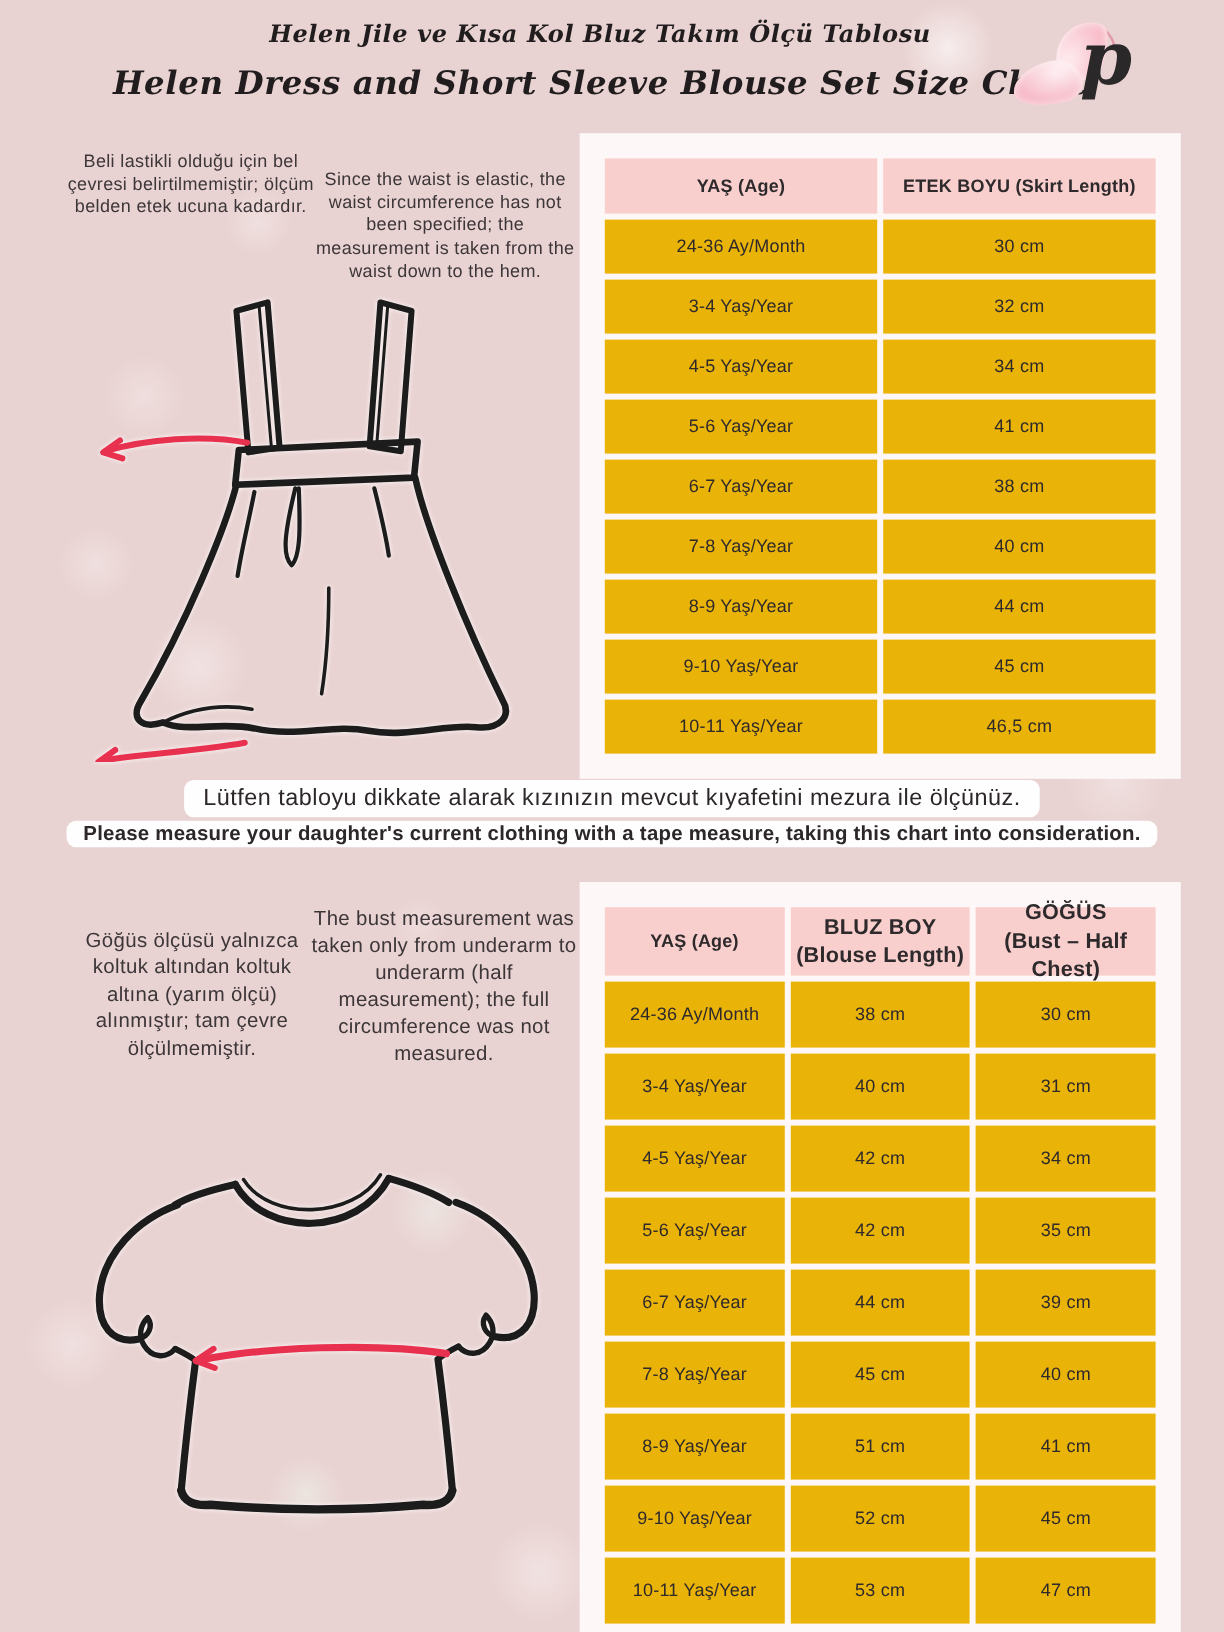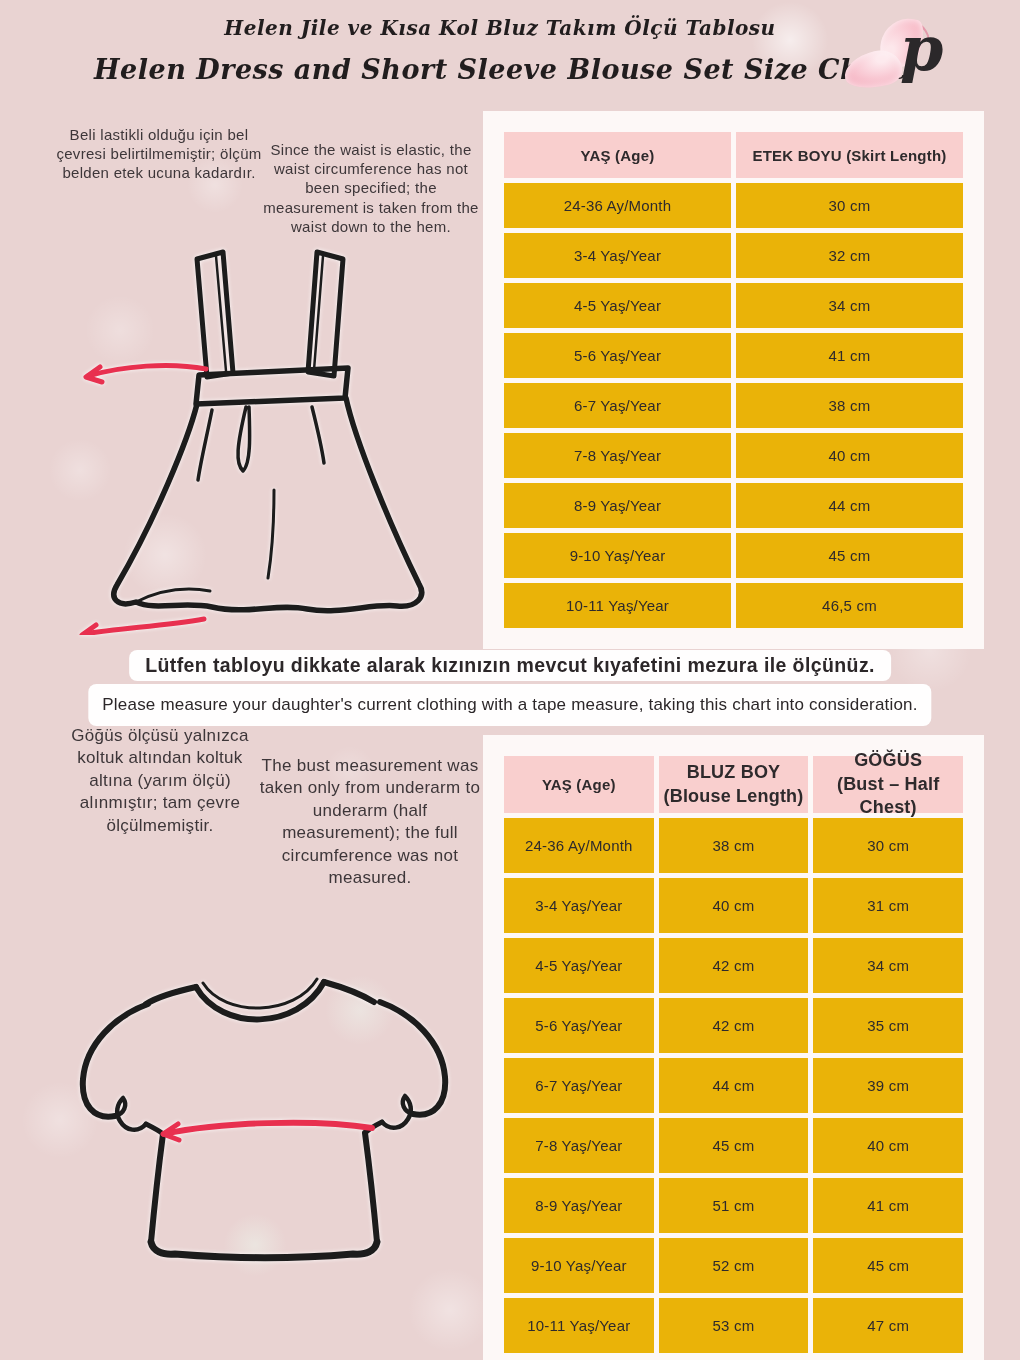--- a/index.html
+++ b/index.html
@@ -46,27 +46,27 @@
   .antenna{left:60px;top:6px;width:22px;height:24px;
     border-right:2px solid #e49aab;border-top:2px solid transparent;
     border-radius:0 90% 0 0;transform:rotate(-12deg);}
   .logo-letter{left:56px;top:6px;position:absolute;
     font-family:"DejaVu Serif", serif;font-style:italic;font-weight:700;
     font-size:62px;line-height:1;color:#2b282a;}
   
   .note{ text-align:center;font-size:15px;line-height:1.28;letter-spacing:.3px;color:#3d3639;}
   .note-tr1{left:50px;top:110px;width:218px;}
   .note-en1{left:260px;top:110px;width:222px;margin-top:30px;}
-  .note-tr2{left:58px;top:708px;width:204px;font-size:17px;line-height:1.32;}
+  .note-tr2{left:58px;top:756px;width:204px;font-size:17px;line-height:1.32;}
   .note-en2{left:252px;top:738px;width:236px;font-size:17px;line-height:1.32;}
   
   .pill{left:50%;transform:translateX(-50%);white-space:nowrap;
     background:rgba(255,255,255,.96);border-radius:8px;color:#2c2729;}
-  .pill-tr{top:650px;font-size:19.5px;letter-spacing:.4px;padding:4px 16px;font-weight:700;text-align:right;}
-  .pill-en{top:684px;font-size:17px;letter-spacing:.2px;padding:11px 14px;font-weight:400;}
+  .pill-tr{top:650px;font-size:19.5px;letter-spacing:.4px;padding:4px 16px;font-weight:400;text-align:right;}
+  .pill-en{top:684px;font-size:17px;letter-spacing:.2px;padding:1px 14px;font-weight:700;}
   
   .tbl{left:483px;width:459px;display:grid;gap:5px;padding:21px;
     background:#fdf8f7;}
   .tbl1{top:111px;grid-template-columns:1fr 1fr;grid-template-rows:46px repeat(9,45px);}
   .tbl2{top:735px;grid-template-columns:1fr 1fr 1fr;grid-template-rows:57px repeat(9,55px);}
   .cell{display:flex;flex-direction:column;align-items:center;justify-content:center;
     background:#eab308;font-size:15px;color:#2e2a2c;letter-spacing:.2px;text-align:center;}
   .cell.head{background:#f9cfce;font-weight:700;}
   .cell.small{font-size:18px;line-height:1.3;}
   

